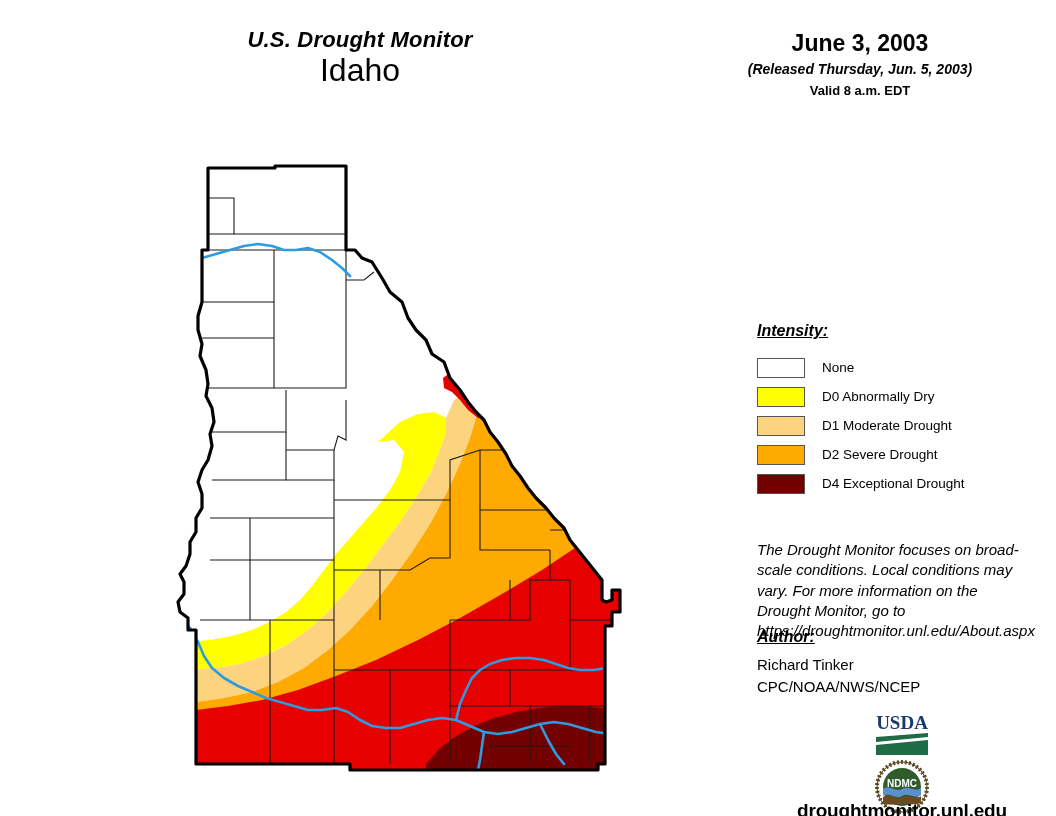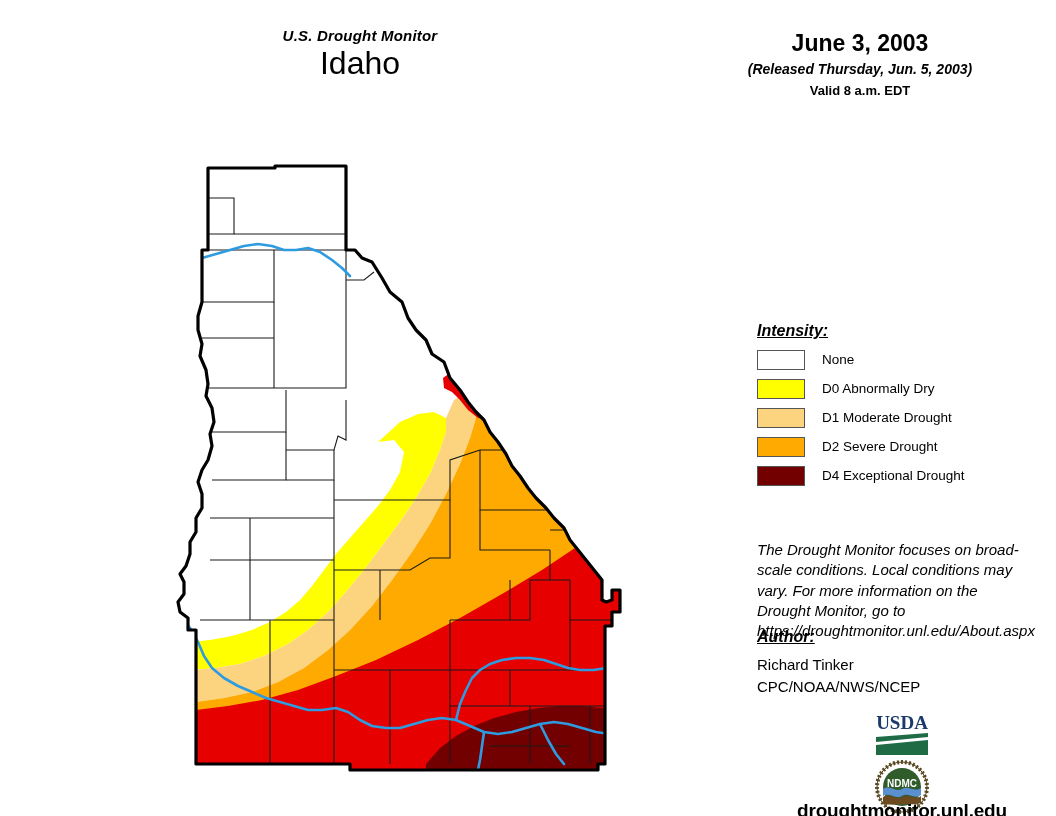--- a/index.html
+++ b/index.html
@@ -18,21 +18,21 @@
 
   
   #header-title-block {
     position: absolute;
     left: 150px;
     top: 28px;
     width: 420px;
     text-align: center;
   }
   #title-line-1 {
-    font-size: 15px;
+    font-size: 22px;
     font-weight: bold;
     font-style: italic;
     letter-spacing: 0.2px;
     line-height: 1.1;
   }
   #title-line-2 {
     font-size: 32px;
     font-weight: normal;
     line-height: 1.15;
   }
@@ -80,21 +80,21 @@
     position: absolute;
     left: 757px;
     top: 322px;
     width: 290px;
   }
   #legend-heading {
     font-size: 16px;
     font-weight: bold;
     font-style: italic;
     text-decoration: underline;
-    margin-bottom: 8px;
+    margin-bottom: 16px;
   }
   .legend-row {
     display: flex;
     align-items: center;
     height: 23px;
     margin-bottom: 6px;
   }
   .legend-swatch {
     width: 48px;
     height: 20px;

